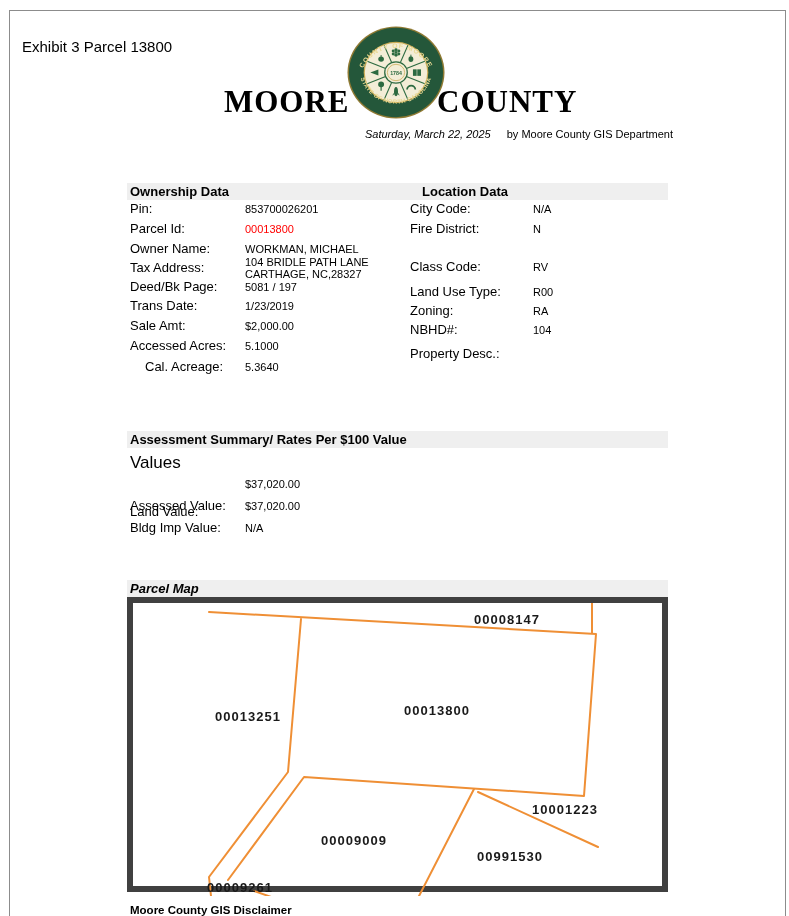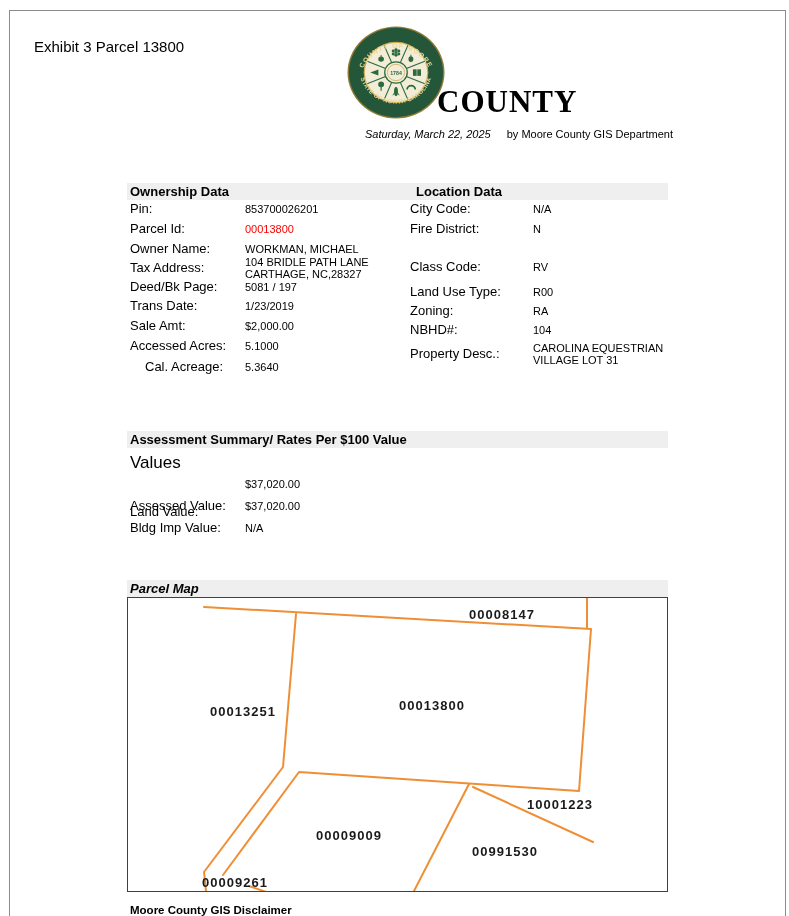--- a/index.html
+++ b/index.html
@@ -1,51 +1,52 @@
 <!DOCTYPE html>
 <html><head>
 <meta charset="utf-8">
 <style>
   html,body{margin:0;padding:0;background:#fdfdfd;}
   .page{position:relative;width:789px;height:916px;background:#fff;overflow:hidden;
         font-family:"Liberation Sans","DejaVu Sans",sans-serif;color:#000;}
   .page-frame{position:absolute;left:9px;top:10px;width:777px;height:906px;
               border:1px solid #8c8c8c;border-bottom:none;background:#fff;box-sizing:border-box;}
-  .exhibit-title{position:absolute;left:22px;top:38px;font-size:15px;margin-left:12px;}
+  .exhibit-title{position:absolute;left:22px;top:38px;font-size:15px;}
   .county-name{position:absolute;top:86px;font-family:"Liberation Serif","DejaVu Serif",serif;
                font-weight:bold;font-size:31px;letter-spacing:1px;line-height:1;}
   .county-left{left:224px;}
   .county-right{left:437px;}
   .seal{position:absolute;left:347px;top:26px;width:98px;height:93px;z-index:2;}
   .date-line{position:absolute;top:128px;right:116px;font-size:11px;white-space:nowrap;}
   .date-line .byline{margin-left:16px;}
   .section-bar{position:absolute;left:127px;width:541px;height:17px;background:#efefef;
                font-size:13px;font-weight:bold;line-height:17px;box-sizing:border-box;padding-left:3px;}
-  .bar-sub{position:absolute;left:277px;top:0;padding-left:12px;}
+  .bar-sub{position:absolute;left:283px;top:0;padding-left:12px;}
   .lbl{position:absolute;font-size:13px;white-space:nowrap;}
   .val{position:absolute;font-size:11px;white-space:nowrap;text-align:right;}
   .val2{position:absolute;font-size:11px;line-height:11.5px;white-space:nowrap;}
   .red{color:#ff0000;}
   .subtitle{position:absolute;font-size:17px;}
   .map-box{position:absolute;left:127px;top:597px;width:541px;height:295px;
-           border:1px solid #404040;background:#fff;box-sizing:border-box;}
+           border:6px solid #404040;background:#fff;box-sizing:border-box;}
   .map-box svg{position:absolute;left:0;top:0;}
   .maplabel{position:absolute;transform:translate(-50%,-50%);font-size:13px;font-weight:bold;
             letter-spacing:1px;color:#1a1a1a;white-space:nowrap;}
   .disclaimer{position:absolute;left:130px;top:904px;font-size:11.5px;font-weight:bold;}
   .italic{font-style:italic;}
 </style>
 </head>
 <body>
 
 <div class="page">
   <div class="page-frame"></div>
 
   <div class="exhibit-title">Exhibit 3 Parcel 13800</div>
 
+  <div class="county-name county-left">MOORE</div>
   <div class="county-name county-right">COUNTY</div>
 
   <svg class="seal" viewBox="0 0 100 100" preserveAspectRatio="none">
     <circle cx="50" cy="50" r="49.5" fill="#8f7a33"></circle>
     <circle cx="50" cy="50" r="48" fill="#24573a"></circle>
     <circle cx="50" cy="50" r="33" fill="#c9ab55"></circle>
     <circle cx="50" cy="50" r="31.8" fill="#f3edd7"></circle>
 
     <g stroke="#2c6a40" stroke-width="1.2">
       <line x1="54.4" y1="39.4" x2="62.2" y2="20.6"></line>
@@ -168,24 +169,20 @@
   <div class="lbl" style="left:410px;top:284px">Land Use Type:</div>
   <div class="val" style="left:533px;top:286px">R00</div>
 
   <div class="lbl" style="left:410px;top:303px">Zoning:</div>
   <div class="val" style="left:533px;top:305px">RA</div>
 
   <div class="lbl" style="left:410px;top:322px">NBHD#:</div>
   <div class="val" style="left:533px;top:324px">104</div>
 
   <div class="lbl" style="left:410px;top:346px">Property Desc.:</div>
-  <div class="val2" style="left:533px;top:343px">
-    <div>CAROLINA EQUESTRIAN</div>
-    <div>VILLAGE LOT 31</div>
-  </div>
 
   <div class="section-bar" style="top:431px;">
     <span>Assessment Summary/ Rates Per $100 Value</span>
   </div>
   <div class="subtitle" style="left:130px;top:453px;position:absolute;">Values</div>
 
   <div class="lbl" style="left:130px;top:504px">Land Value:</div>
   <div class="val" style="left:245px;top:478px">$37,020.00</div>
 
   <div class="lbl" style="left:130px;top:498px">Assessed Value:</div>

